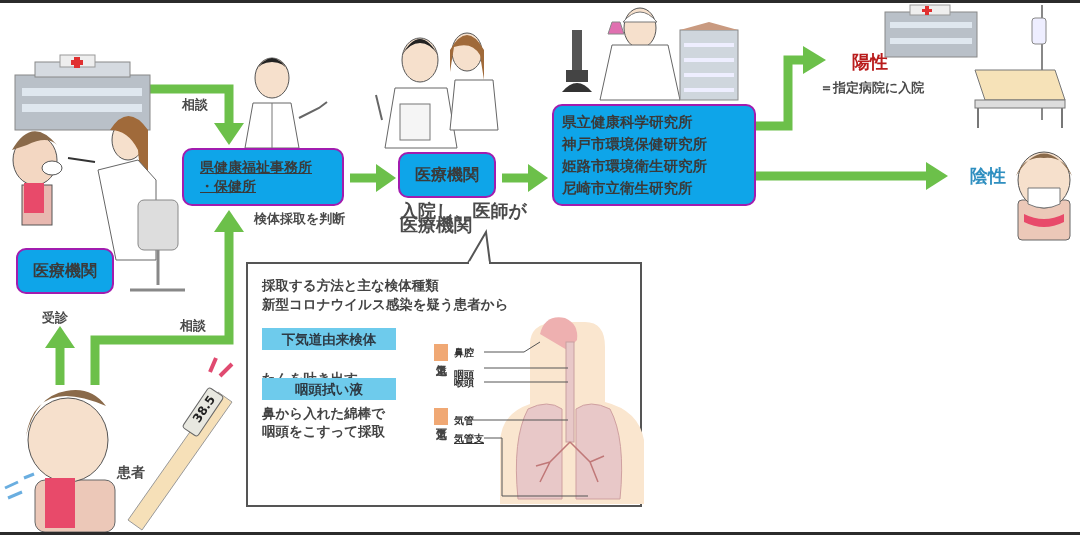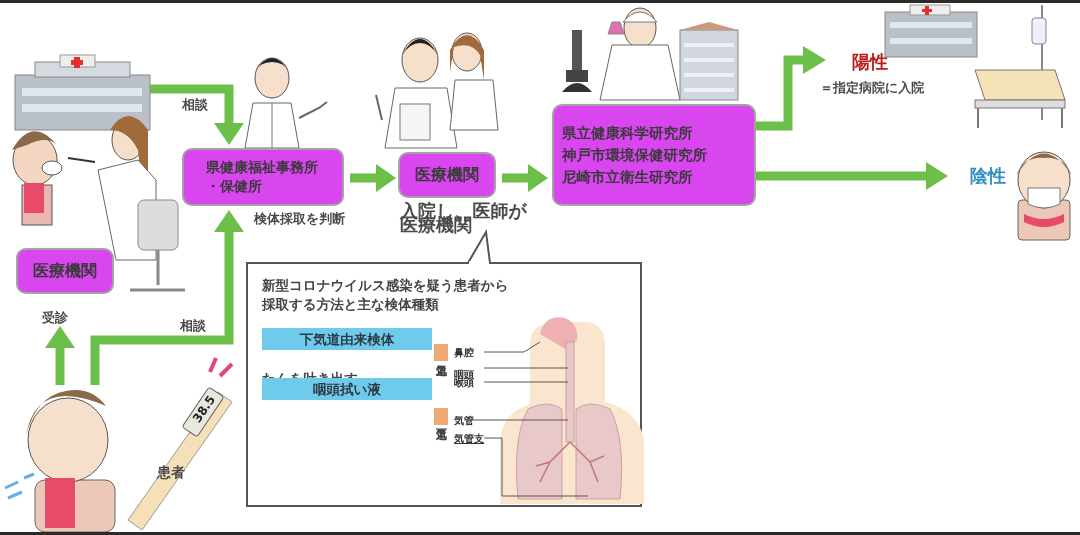--- a/index.html
+++ b/index.html
@@ -2,31 +2,31 @@
 <html><head>
 <meta charset="utf-8">
 <style>
   * { box-sizing: border-box; margin: 0; padding: 0; }
   html, body { width: 1080px; height: 535px; overflow: hidden; background: #ffffff; }
   body { position: relative; font-family: "DejaVu Sans", "Liberation Sans", sans-serif; color: #333333; }
   .topbar { position: absolute; left: 0; top: 0; width: 1080px; height: 3px; background: #2b2b2b; }
   .bottombar { position: absolute; left: 0; top: 532px; width: 1080px; height: 3px; background: #2b2b2b; }
   .abs { position: absolute; }
   .box {
-    position: absolute; background: #d946ef; border: 2px solid #a3a3a3; border-radius: 10px;
+    position: absolute; background: #0ea5e9; border: 2px solid #a21caf; border-radius: 10px;
     color: #3a3a3a; font-weight: bold; display: flex; flex-direction: column; justify-content: center;
   }
   .lbl { position: absolute; font-size: 13px; font-weight: bold; color: #4a4a4a; white-space: nowrap; line-height: 15px; }
   svg.layer { position: absolute; left: 0; top: 0; }
   .callout {
     position: absolute; left: 246px; top: 262px; width: 396px; height: 245px;
     border: 2px solid #555; background: #fff;
   }
   .callout-title { position: absolute; left: 14px; top: 12px; font-size: 13.5px; font-weight: bold; color: #444; line-height: 19px; }
-  .tag { position: absolute; left: 14px; width: 170px; height: 22px; background: #6ecbec; color: #2d3a44; font-weight: bold; font-size: 13.5px; text-align: center; line-height: 22px; }
+  .tag { position: absolute; left: 14px; width: 134px; height: 22px; background: #6ecbec; color: #2d3a44; font-weight: bold; font-size: 13.5px; text-align: center; line-height: 22px; }
   .desc { position: absolute; left: 14px; font-size: 13.5px; font-weight: bold; color: #444; line-height: 18px; }
   .airway-tag { position: absolute; width: 14px; background: #f0a874; color: #444; font-size: 11px; font-weight: bold; line-height: 13px; text-align: center; padding: 2px 0; }
   .part { position: absolute; font-size: 10px; font-weight: bold; color: #333; white-space: nowrap; }
 </style>
 </head>
 <body>
 
 <div class="topbar"></div>
 
 <svg class="layer" width="1080" height="535">
@@ -171,59 +171,64 @@
 
 <div class="abs" style="left:186px; top:402px; width:36px; text-align:center; transform:rotate(-56deg); font-size:12px; font-weight:bold; color:#222;">38.5</div>
 
 <div class="box" style="left:16px; top:248px; width:98px; height:46px; align-items:center; font-size:16px;">
   <span>医療機関</span>
 </div>
 
 <div class="lbl" style="left:182px; top:97px;">相談</div>
 <div class="lbl" style="left:180px; top:318px;">相談</div>
 <div class="lbl" style="left:42px; top:310px;">受診</div>
-<div class="lbl" style="left:117px; top:465px; font-size:14px;margin-left:40px;">患者</div>
-
-<div class="box" style="left:182px; top:148px; width:162px; height:58px; padding-left:22px; font-size:14px; line-height:19px;">
+<div class="lbl" style="left:117px; top:465px; font-size:14px;">患者</div>
+
+<div class="box" style="left:182px; top:148px; width:162px; height:58px; padding-left:16px; font-size:14px; line-height:19px;text-decoration:underline;">
   <span>県健康福祉事務所</span>
   <span>・保健所</span>
 </div>
 <div class="lbl" style="left:254px; top:211px;">検体採取を判断</div>
 
 <div class="box" style="left:398px; top:152px; width:98px; height:46px; align-items:center; font-size:16px;">
   <span>医療機関</span>
 </div>
 <div class="lbl" style="left:400px; top:204px; font-size:18px; line-height:14px;">
   <div>入院し、医師が</div>
   <div>医療機関</div>
 </div>
 
 <div class="box" style="left:552px; top:104px; width:204px; height:102px; padding-left:8px; font-size:14.5px; line-height:22px;">
   <span>県立健康科学研究所</span>
   <span>神戸市環境保健研究所</span>
+  <span>姫路市環境衛生研究所</span>
   <span>尼崎市立衛生研究所</span>
 </div>
 
 <div class="lbl" style="left:852px; top:52px; font-size:18px; line-height:20px; color:#b91c1c;">陽性</div>
 <div class="lbl" style="left:820px; top:80px; font-size:13px;">＝指定病院に入院</div>
 <div class="lbl" style="left:958px; top:166px; font-size:18px; line-height:20px; color:#2f8fc0;padding-left:12px;">陰性</div>
 
 <svg class="layer" width="1080" height="535" style="z-index:2;">
   <polygon points="468,263 486,232 490,263" fill="#fff" stroke="#555" stroke-width="2"></polygon>
   <line x1="469" y1="263" x2="489" y2="263" stroke="#fff" stroke-width="3"></line>
 </svg>
 <div class="callout">
   <div class="callout-title">
+    <div>採取する方法と主な検体種類</div>
     <div>新型コロナウイルス感染を疑う患者から</div>
-    <div>採取する方法と主な検体種類</div>
   </div>
 
   <div class="tag" style="top:64px;">下気道由来検体</div>
   <div class="desc" style="top:90px;margin-top:15px;">たんを吐き出す</div>
   <div class="tag" style="top:114px;">咽頭拭い液</div>
+  <div class="desc" style="top:140px;">
+    <div>鼻から入れた綿棒で</div>
+    <div>咽頭をこすって採取</div>
+  </div>
 
   <svg style="position:absolute; left:0; top:0;" width="396" height="245">
     <path d="M252 240 l0 -60 q0 -30 30 -40 l0 -60 q0 -20 25 -22 l30 0 q20 0 20 25 l0 55 q40 10 40 50 l0 52z" fill="#fae6cf"></path>
     <path d="M292 70 q5 -20 25 -16 q14 6 12 22 l-10 10z" fill="#eeb0b0"></path>
     <rect x="318" y="78" width="8" height="100" fill="#e8c8c8" stroke="#c8a0a0"></rect>
     <path d="M270 235 q-6 -60 10 -90 q20 -10 34 0 l0 90z" fill="#e8c8c8" stroke="#cfa0a0"></path>
     <path d="M328 235 l0 -90 q14 -10 34 0 q16 30 10 90z" fill="#e8c8c8" stroke="#cfa0a0"></path>
     <g stroke="#c07878" stroke-width="1.5" fill="none">
       <path d="M322 178 l-20 20 l-10 20 M302 198 l-14 4 M322 178 l20 20 l8 20 M342 198 l14 -6"></path>
     </g>

